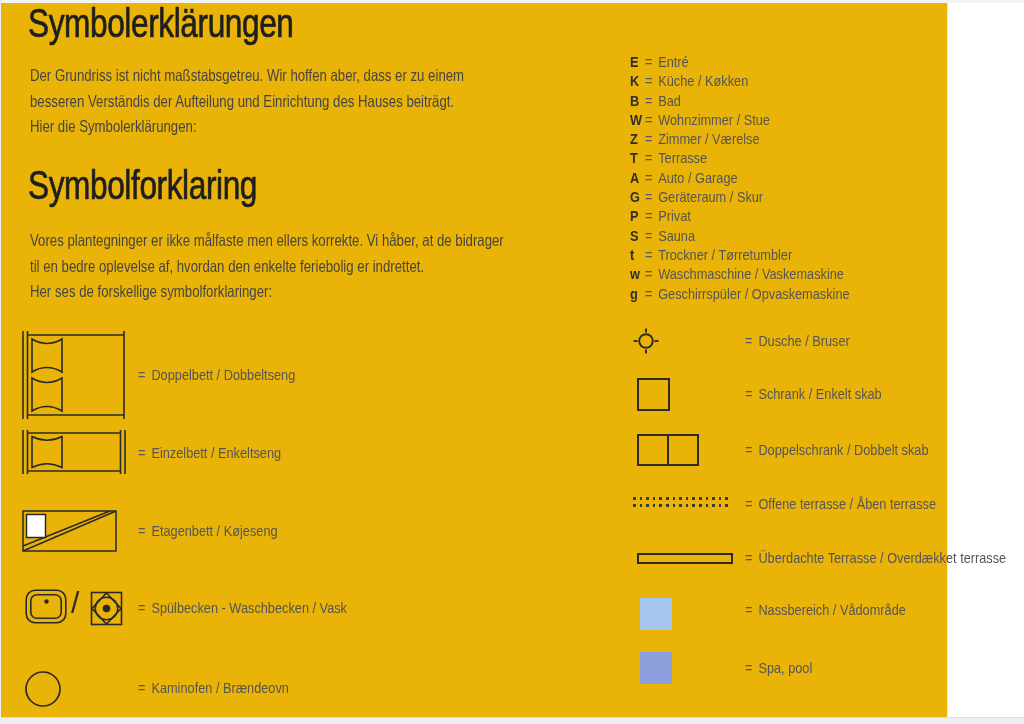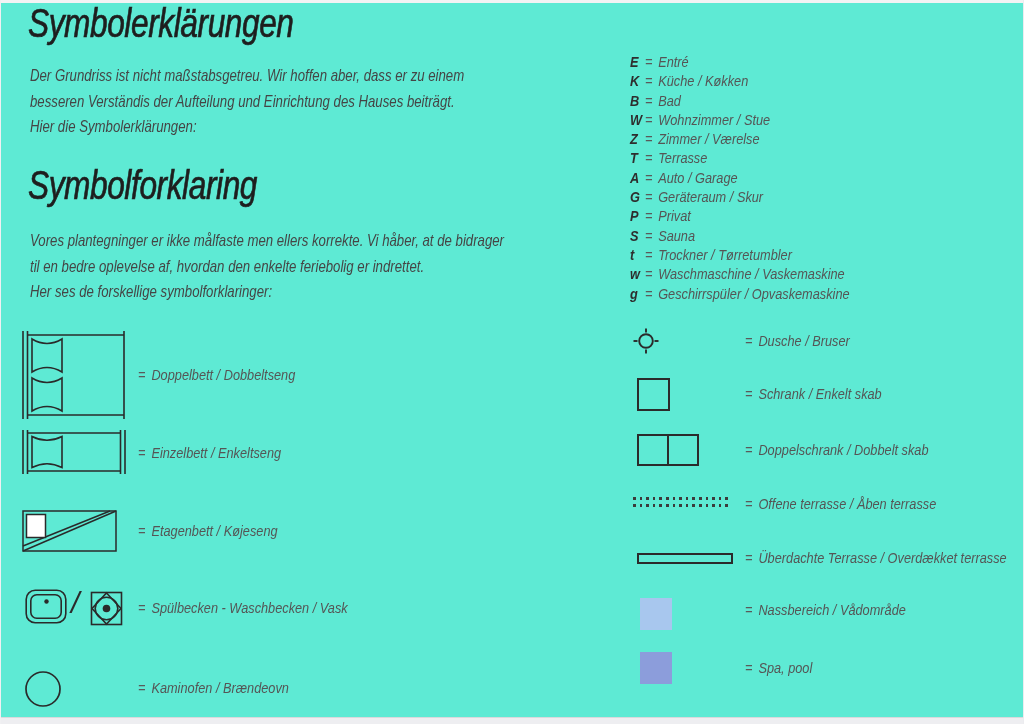--- a/index.html
+++ b/index.html
@@ -1,17 +1,17 @@
 <!DOCTYPE html>
 <html><head>
 <meta charset="utf-8">
 <style>
   html,body{margin:0;padding:0;}
   body{width:1024px;height:724px;background:#ffffff;font-family:"Liberation Sans",sans-serif;overflow:hidden;}
-  .page{position:relative;width:1024px;height:724px;background:#5eead4;font-style:italic;}
+  .page{position:relative;width:948px;height:724px;background:#eab308;}
   .edge-top{position:absolute;left:0;top:0;width:1024px;height:3px;background:#f3f3f4;}
   .edge-bottom{position:absolute;left:0;bottom:0;width:1024px;height:6px;background:#eeeef1;border-top:1px solid #d9d9dc;}
   .edge-left{position:absolute;left:0;top:0;bottom:0;width:1px;background:#f0f0f2;}
   .edge-right{position:absolute;right:0;top:0;bottom:0;width:1px;background:#ececef;}
 
   .cx{transform:scaleX(0.80);transform-origin:0 0;white-space:nowrap;}
 
   .title{position:absolute;left:28px;font-size:40px;line-height:46px;color:#1e1e1e;
          -webkit-text-stroke:0.7px #1e1e1e;letter-spacing:-0.5px;
          transform:scaleX(0.79);transform-origin:0 0;white-space:nowrap;}

